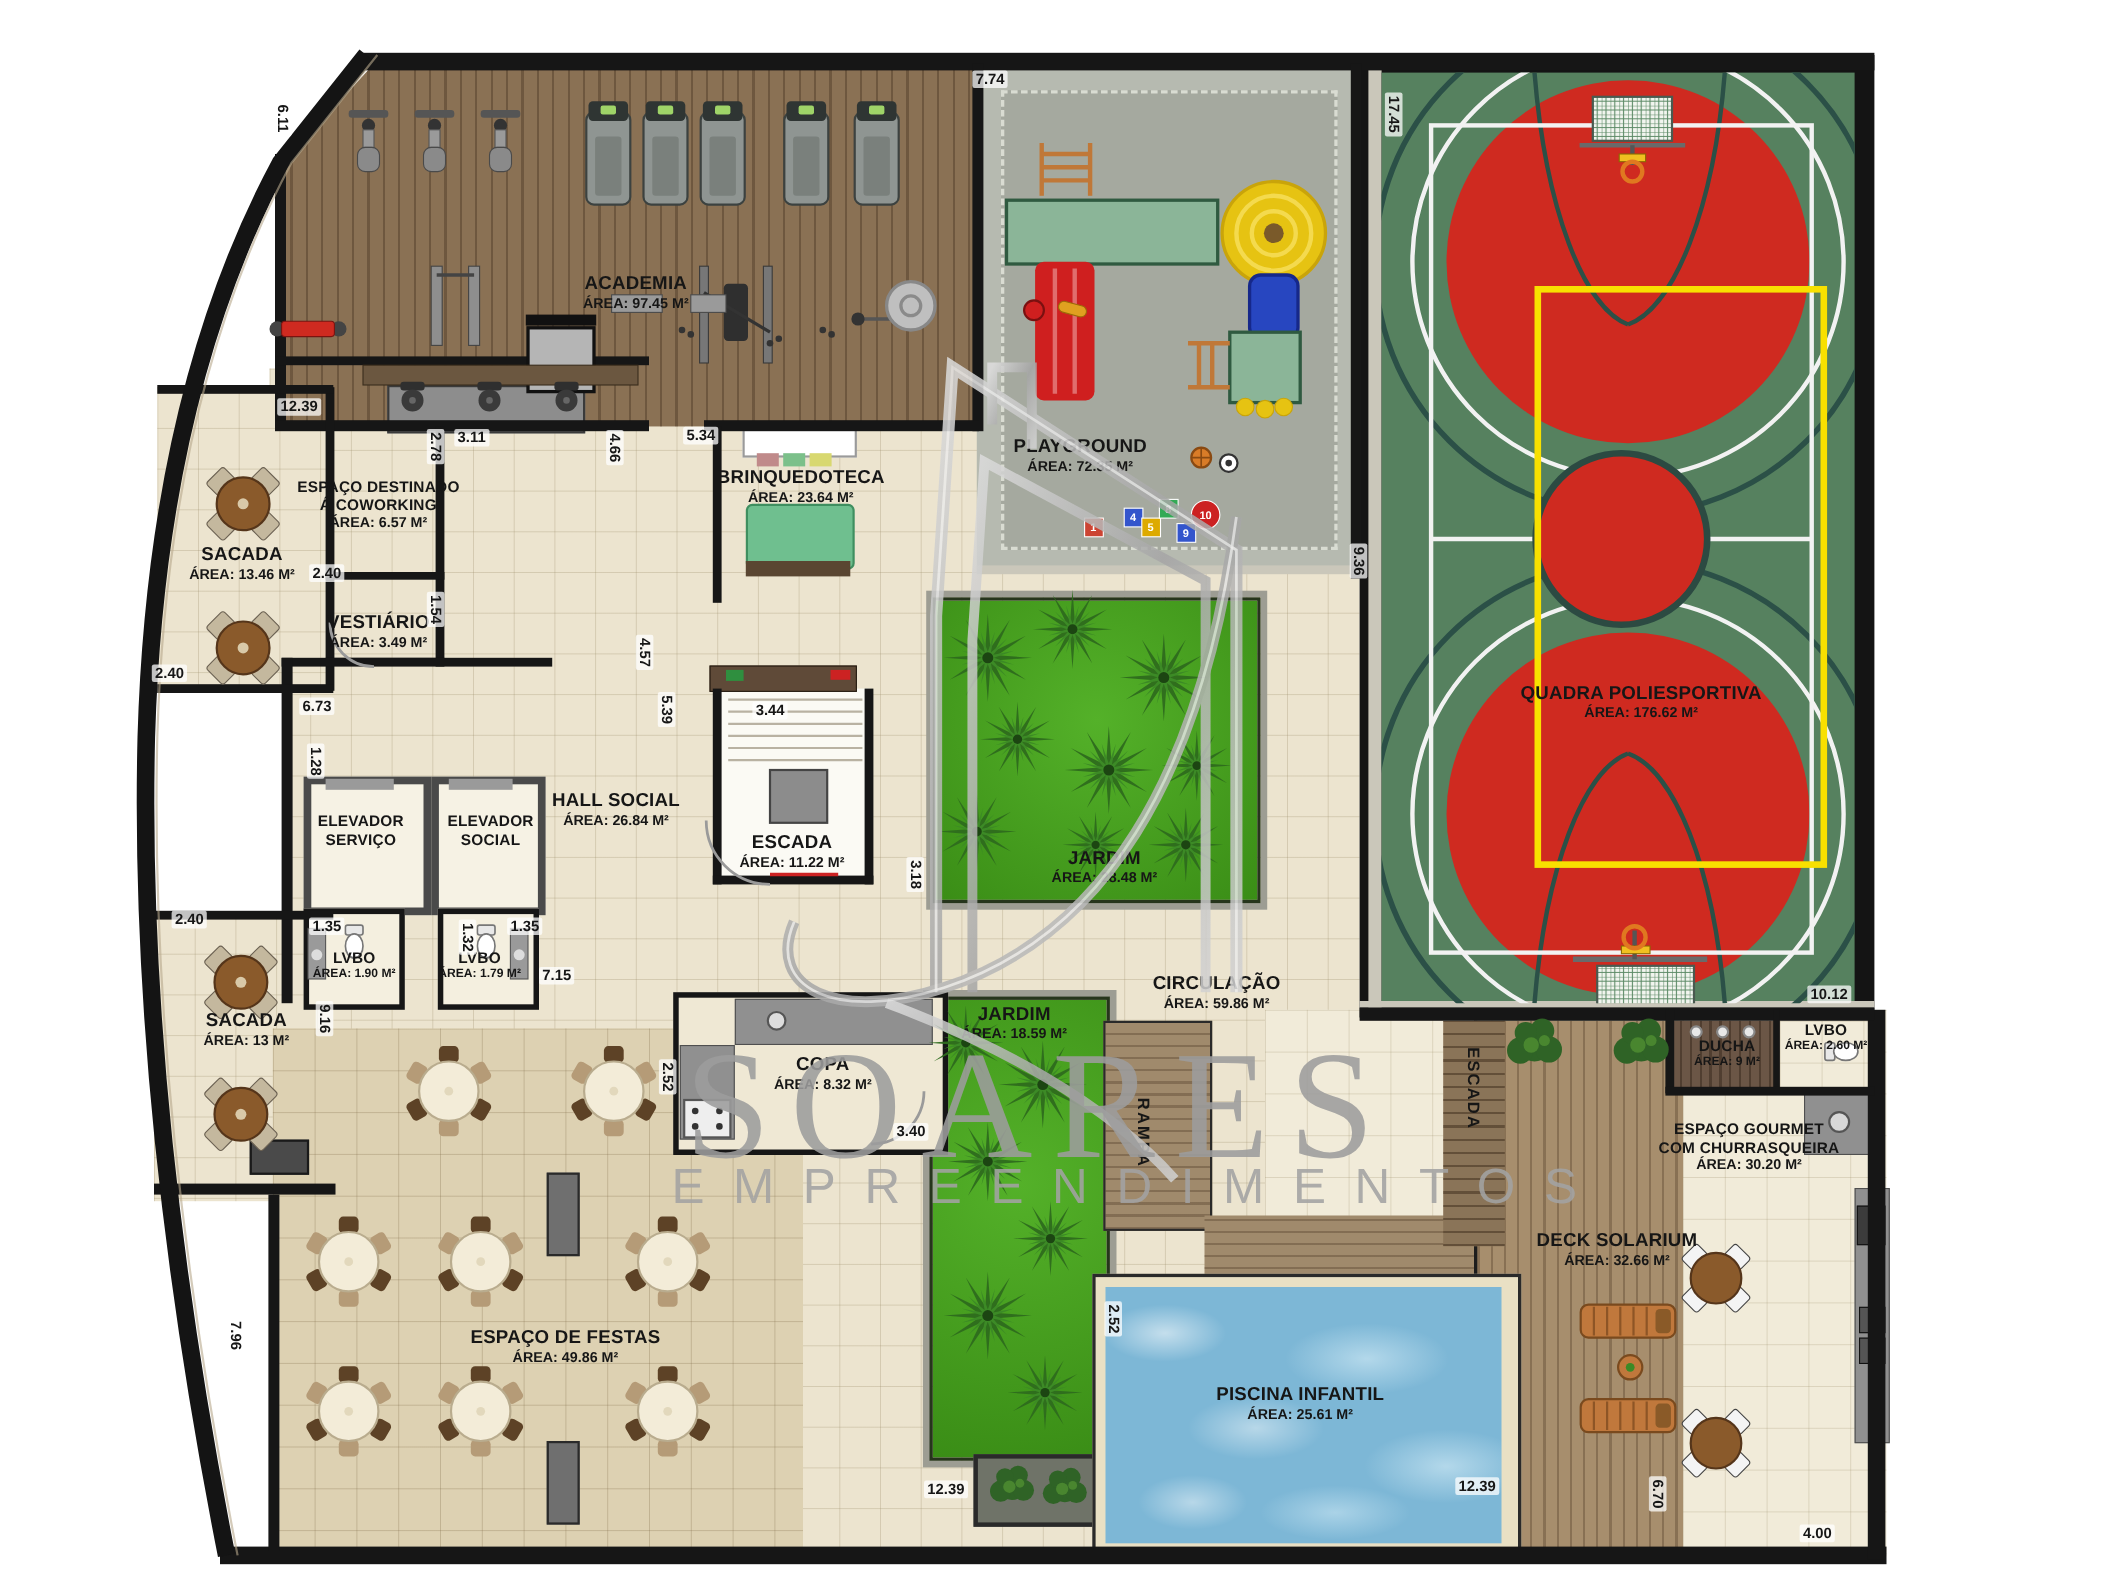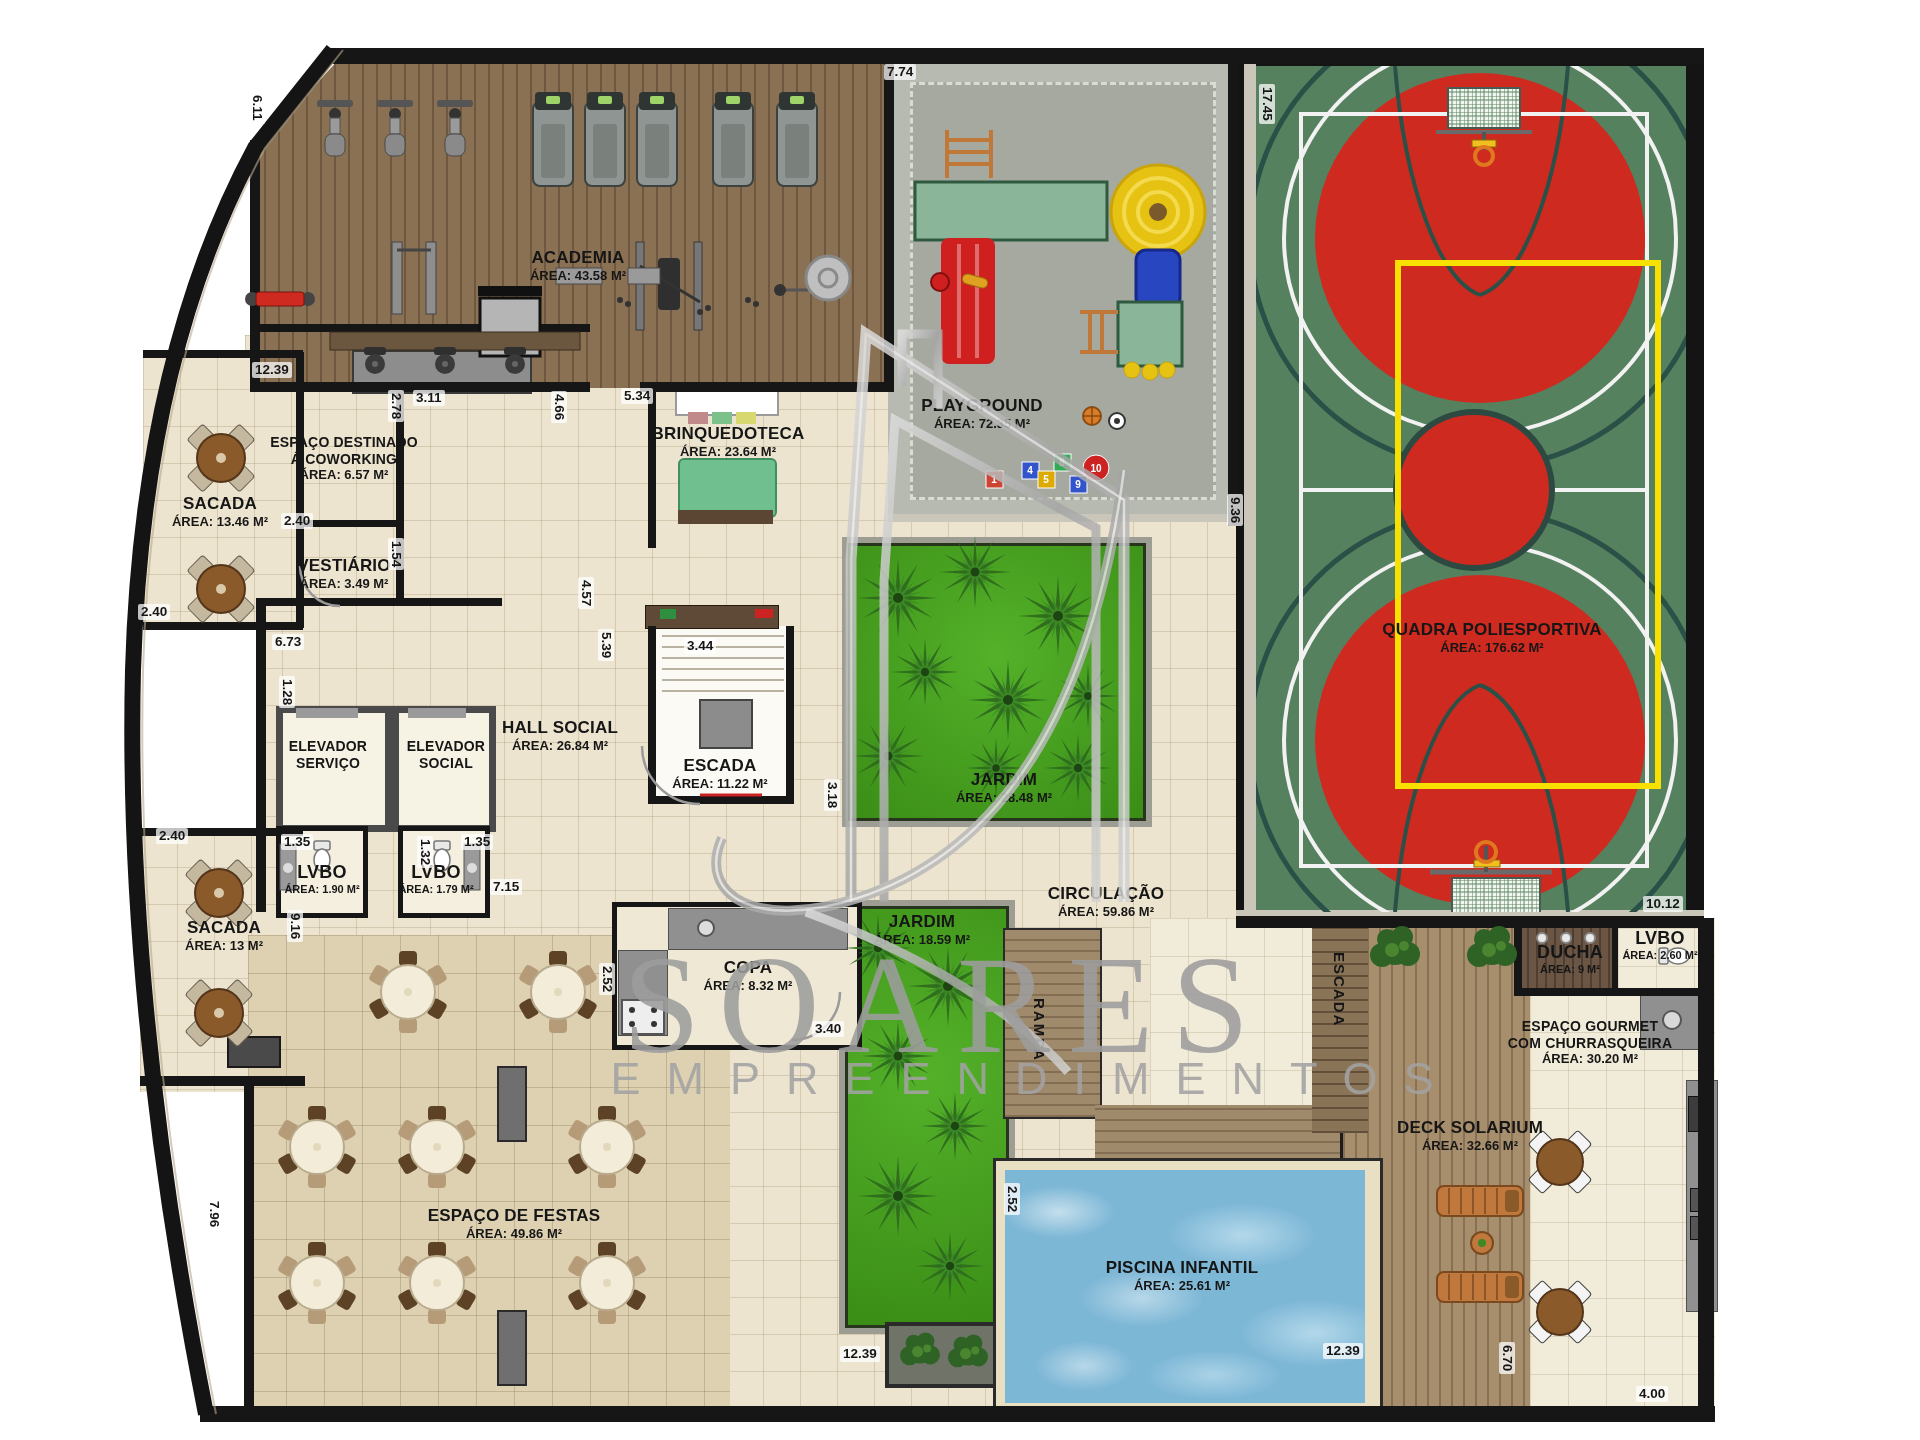--- a/index.html
+++ b/index.html
@@ -53,21 +53,21 @@
   .lvboBox{background:#f4efdf;border:5px solid #161616}
   .copaBox{background:#efe8d4;border:5px solid #161616}
   .counter{background:#909090;border:1px solid #4f4f4f}
   .stairRoom{background:#fbfaf4}
   
   .lbl{position:absolute;transform:translateX(-50%);text-align:center;line-height:1.18;
        white-space:nowrap;z-index:60;color:#161616}
   .lbl .n{display:block;font-weight:bold;font-size:17px;letter-spacing:.2px}
   .lbl .a{display:block;font-weight:bold;font-size:13px}
   .lbl.sm .n{font-size:14px}
-  .lbl.xs .n{font-size:18px}
+  .lbl.xs .n{font-size:14px}
   .lbl.xs .a{font-size:11px}
   .lbl.vert{writing-mode:vertical-rl;transform:none}
   .lbl.vert .n{font-size:15px;letter-spacing:2px}
   .dim{position:absolute;z-index:62;font-weight:bold;font-size:13.5px;line-height:16px;
        background:rgba(255,255,255,.74);padding:0 3px;border-radius:2px;color:#161616}
   .dim.v{writing-mode:vertical-rl;padding:3px 0}
   svg{position:absolute;left:0;top:0}
   #furniture{z-index:40;pointer-events:none}
   #walls-svg{z-index:30;pointer-events:none}
   #watermark{z-index:80;pointer-events:none}
@@ -516,21 +516,21 @@
     </g>
   </svg>
 
   <svg id="walls-svg" width="1920" height="1440" viewBox="0 0 1920 1440">
     <path d="M333 50 L255 148 C168 310 138 500 133 670 C128 880 148 1120 206 1414" fill="none" stroke="#141414" stroke-width="16"></path>
     <path d="M333 50 L255 148 C168 310 138 500 133 670 C128 880 148 1120 206 1414" fill="none" stroke="#b7a98c" stroke-width="2" transform="translate(10,0)" opacity=".6"></path>
   </svg>
 
   <div class="lbl" style="left:578px;top:248px">
     <span class="n">ACADEMIA</span>
-    <span class="a">ÁREA: 43.58 M²</span>
+    <span class="a">ÁREA: 97.45 M²</span>
   </div>
   <div class="lbl" style="left:982px;top:396px">
     <span class="n">PLAYGROUND</span>
     <span class="a">ÁREA: 72.35 M²</span>
   </div>
   <div class="lbl" style="left:1492px;top:620px">
     <span class="n">QUADRA POLIESPORTIVA</span>
     <span class="a">ÁREA: 176.62 M²</span>
   </div>
   <div class="lbl" style="left:220px;top:494px">

